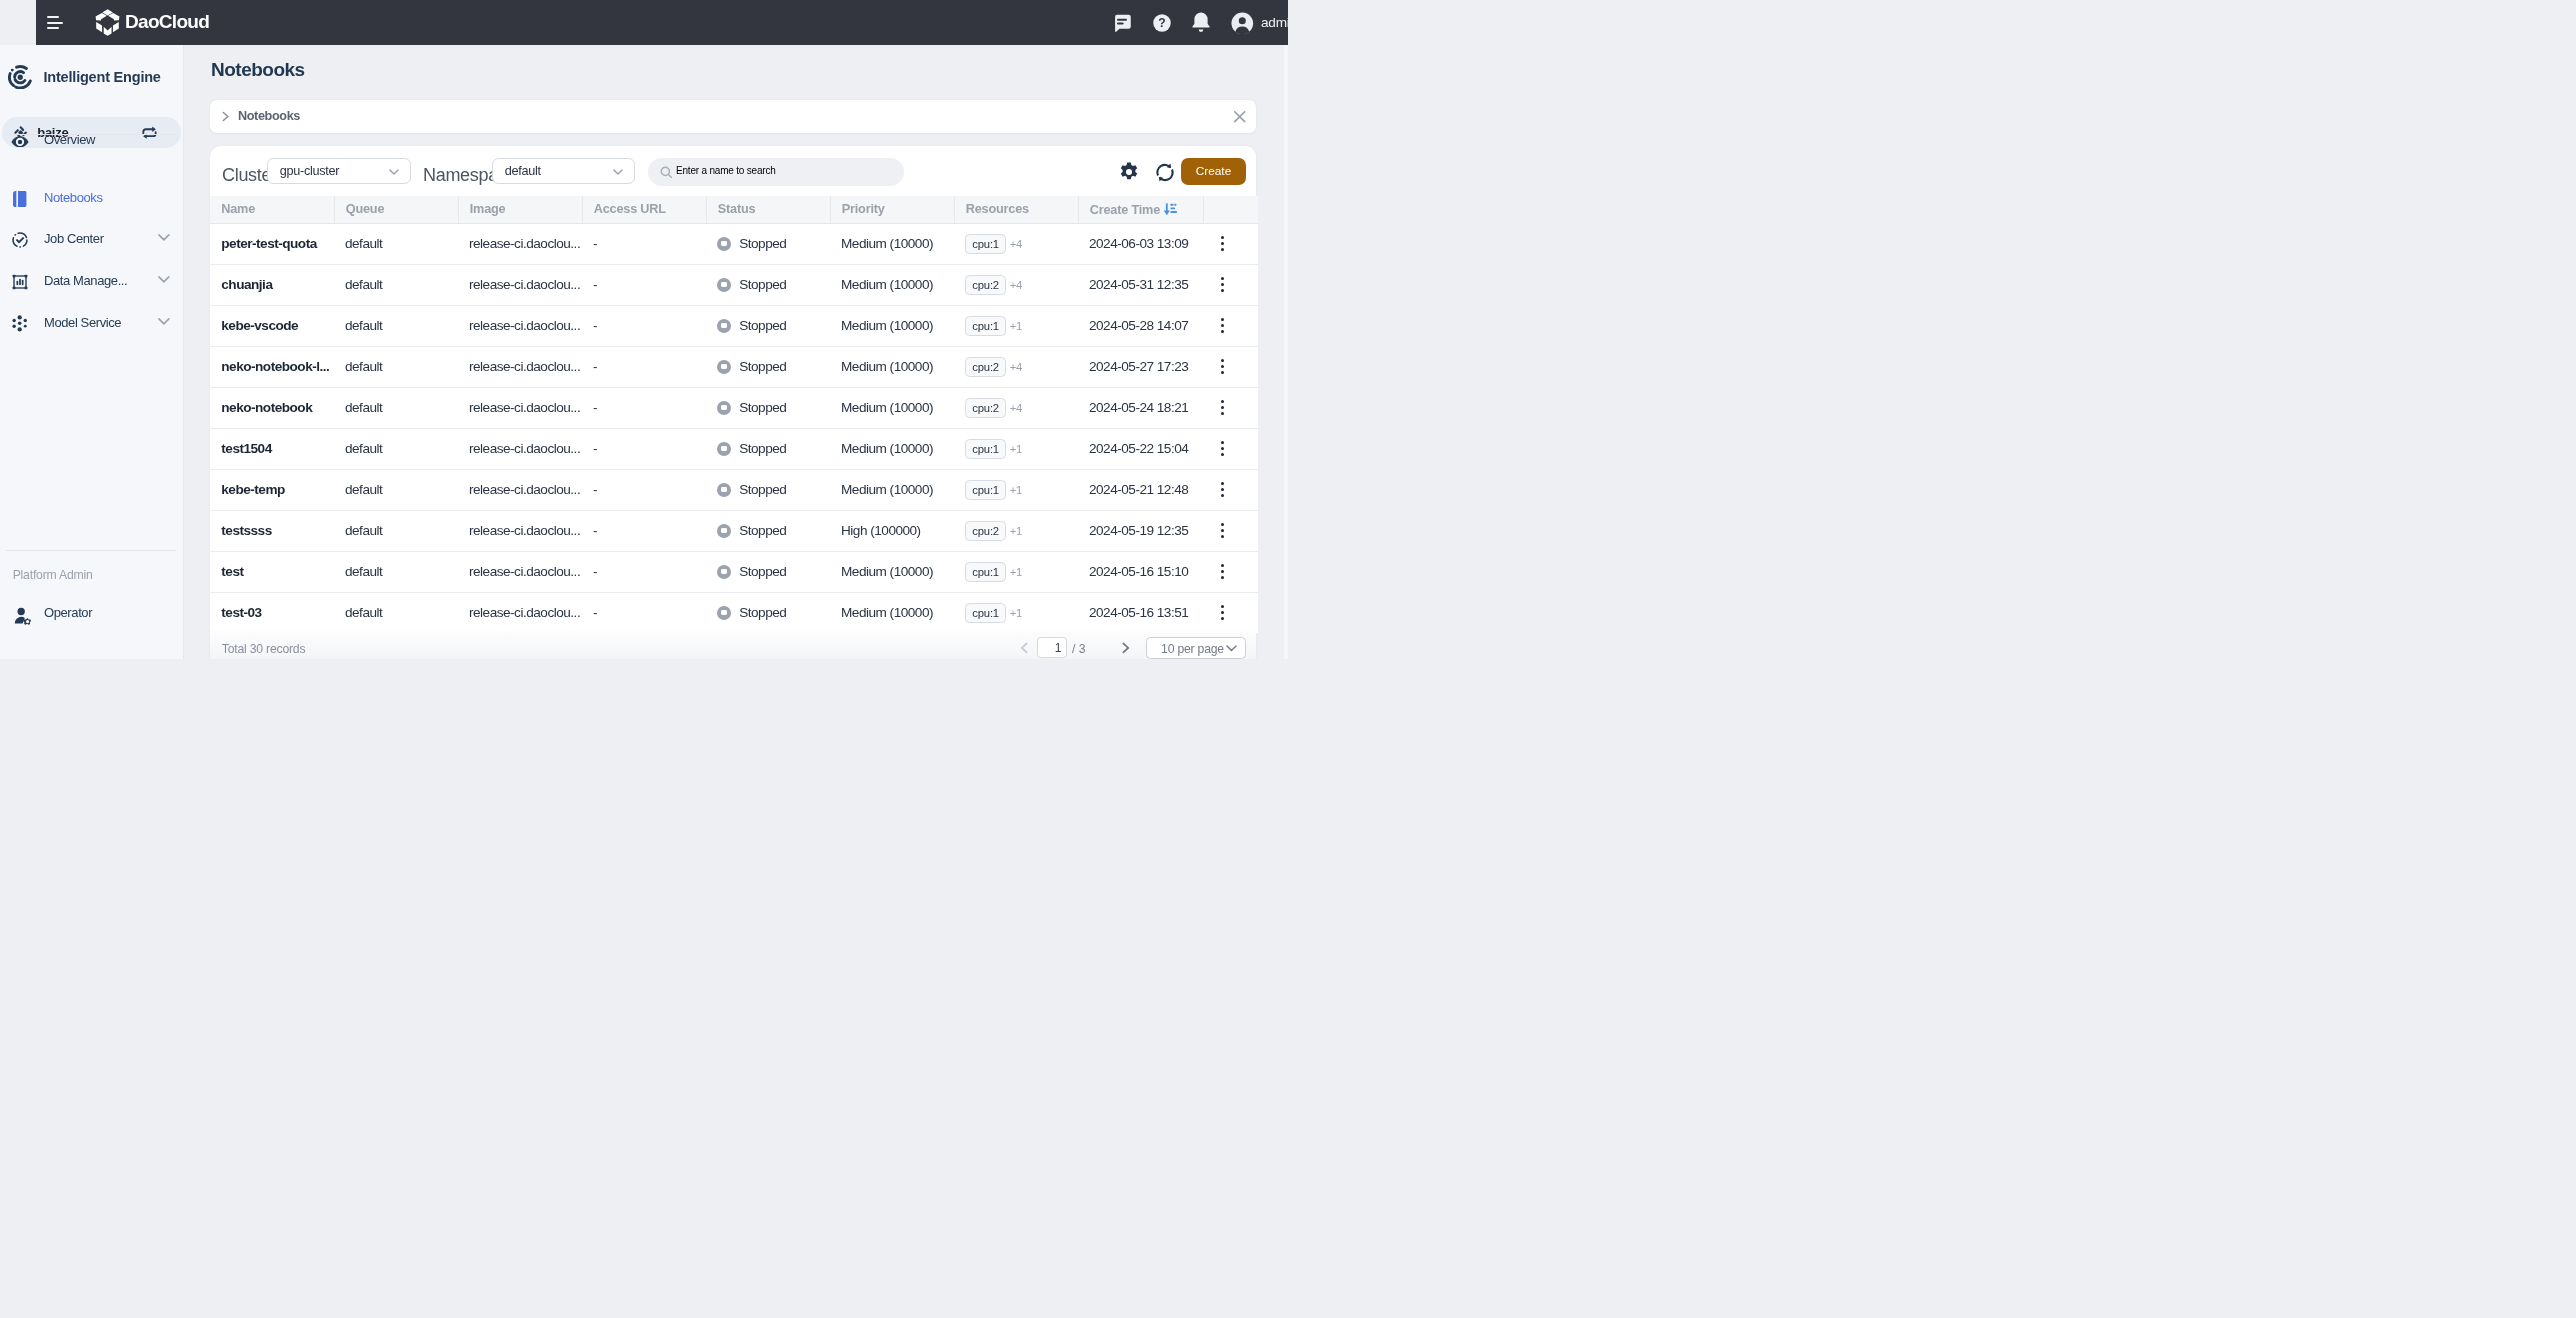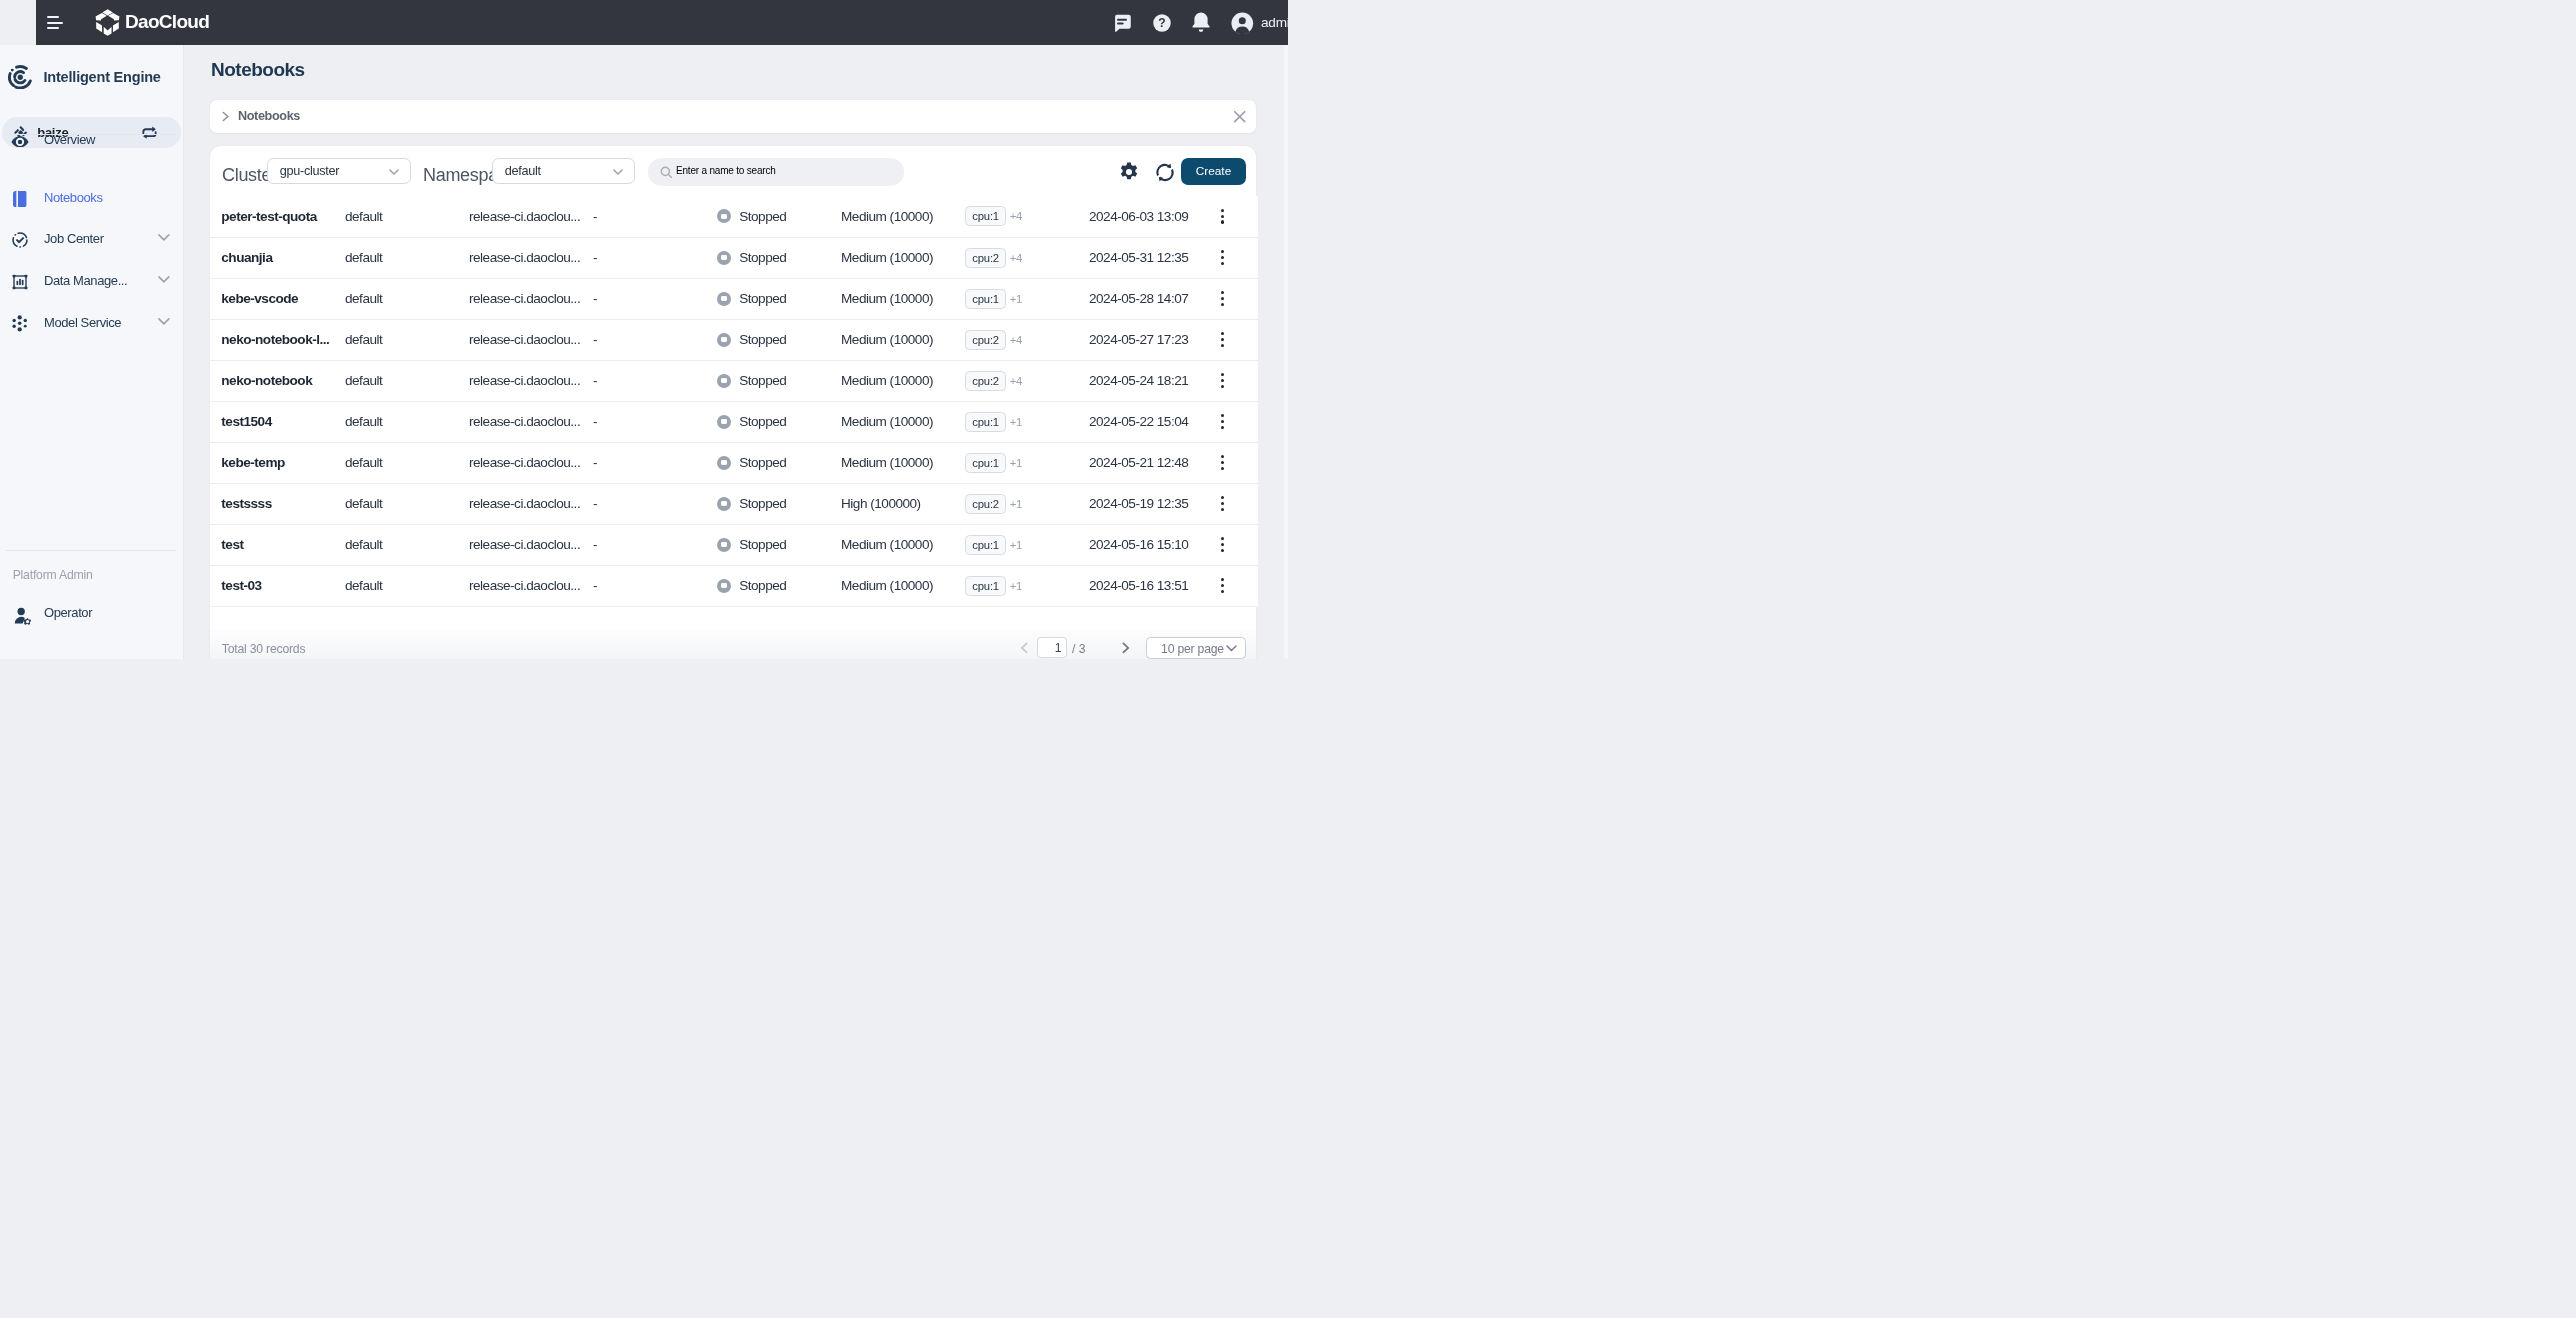--- a/index.html
+++ b/index.html
@@ -43,21 +43,21 @@
 .crumbbar .t { position:absolute; left:28px; top:8.6px; font-size:12.7px; font-weight:bold; color:#5c6470; letter-spacing:-0.4px; }
 .crumbbar .x { position:absolute; right:8.2px; top:8.6px; width:15.4px; height:15.4px; }
 .card { position:absolute; left:210px; top:146px; width:1046px; height:514px; background:#fff; border-radius:11px 11px 0 0; box-shadow:0 0.9px 2.7px rgba(30,40,60,0.05); }
 .flabel { position:absolute; top:165px; font-size:18px; color:#4d5563; letter-spacing:-0.3px; }
 .fsel { position:absolute; top:158px; height:26px; background:#fff; border:0.9px solid #d6dae1; border-radius:6.3px; font-size:12.7px; color:#2b3443; letter-spacing:-0.3px; }
 .fsel .v { position:absolute; left:11.8px; top:5.4px; }
 .fsel svg { position:absolute; right:11px; top:10.4px; }
 .search { position:absolute; left:648px; top:158px; width:256px; height:28px; background:#eef0f3; border-radius:14px; }
 .search svg { position:absolute; left:12.2px; top:8px; }
 .search .ph { position:absolute; left:28px; top:7.2px; font-size:10px; color:#000000; letter-spacing:-0.2px; }
-.createbtn { position:absolute; left:1181px; top:158px; width:65px; height:27px; background:#0c4a6e; border-radius:7.2px; color:#fff; font-size:11.8px; text-align:center; line-height:27px; }
+.createbtn { position:absolute; left:1181px; top:158px; width:65px; height:27px; background:#a16207; border-radius:7.2px; color:#fff; font-size:11.8px; text-align:center; line-height:27px; }
 .gearbtn { position:absolute; left:1119px; top:162px; }
 .refrbtn { position:absolute; left:1155px; top:163px; }
 
 table.grid { position:absolute; left:210px; top:196px; width:1046px; border-collapse:collapse; table-layout:fixed; }
 table.grid col.c1,table.grid col.c2,table.grid col.c3,table.grid col.c4,table.grid col.c5,table.grid col.c6,table.grid col.c7 { width:124px; }
 table.grid col.c8 { width:125px; }
 table.grid col.c9 { width:55px; }
 table.grid th { height:27px; background:#f5f6f8; font-size:12.7px; font-weight:bold; color:#9aa1ac; text-align:left; padding:0 0 0 11.3px; border-right:0.9px solid #e5e7ec; border-bottom:0.9px solid #e5e7ec; white-space:nowrap; overflow:hidden; letter-spacing:-0.2px; }
 table.grid th:last-child { border-right:none; }
 table.grid td { height:41px; font-size:13.6px; color:#2b3443; padding:0 0 0 11px; border-bottom:0.9px solid #eaecef; white-space:nowrap; overflow:hidden; background:#fff; letter-spacing:-0.5px; }
@@ -272,20 +272,38 @@
       <col class="c2">
       <col class="c3">
       <col class="c4">
       <col class="c5">
       <col class="c6">
       <col class="c7">
       <col class="c8">
       <col class="c9">
     </colgroup>
 <tbody>
+      <tr>
+  <th>Name</th>
+        <th>Queue</th>
+        <th>Image</th>
+        <th>Access URL</th>
+        <th>Status</th>
+        <th>Priority</th>
+        <th>Resources</th>
+  <th>Create Time <svg style="vertical-align:-2.7px" width="14.5" height="14.5" viewBox="0 0 16 16" fill="#4a90e2">
+            <rect x="3.2" y="1.5" width="2" height="9.5" rx="0.5"></rect>
+            <path d="M0.8 9.5 h6.8 L4.2 14.5 z"></path>
+            <rect x="8.3" y="2" width="3.2" height="2.1" rx="0.6"></rect>
+            <rect x="12.6" y="2" width="2.1" height="2.1" rx="0.6"></rect>
+            <rect x="8.3" y="6" width="5" height="2.1" rx="0.6"></rect>
+            <rect x="8.3" y="10" width="7" height="2.1" rx="0.6"></rect>
+          </svg></th>
+  <th></th>
+</tr>
 <tr>
   <td class="nm">peter-test-quota</td>
         <td>default</td>
         <td>release-ci.daoclou...</td>
         <td>-</td>
   <td>
           <div class="stcell"><span class="stdot"></span>Stopped</div>
         </td>
   <td>Medium (10000)</td>
   <td><span class="tag">cpu:1</span><span class="plus">+4</span></td>

